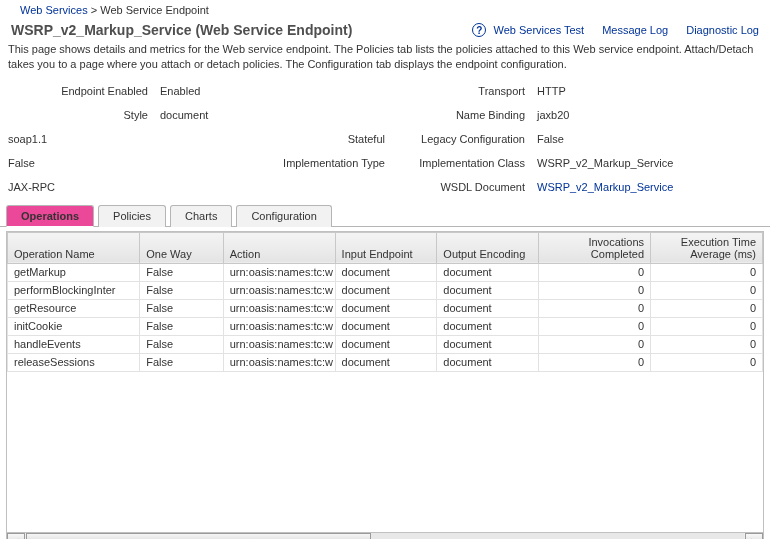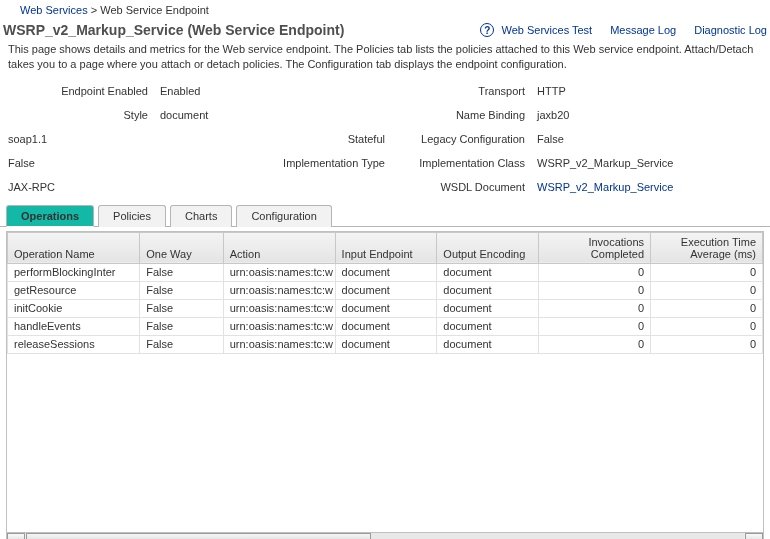--- a/index.html
+++ b/index.html
@@ -9,21 +9,21 @@
     color: #333;
     background: #fff;
     width: 770px;
     height: 539px;
     overflow: hidden;
   }
   a { color: #003399; text-decoration: none; cursor: pointer; }
   .breadcrumb { padding: 4px 20px; font-size: 11px; }
   .header-row {
     display: flex; justify-content: space-between; align-items: center;
-    padding: 2px 3px;
+    padding: 2px 11px;
   }
   h1.title { font-size: 14px; font-weight: bold; color: #4f4f4f; }
   .header-links { display: flex; gap: 18px; align-items: center; font-size: 11px; }
   .help-icon {
     display: inline-flex; width: 14px; height: 14px; border-radius: 50%;
     border: 1px solid #003399; color: #003399; font-size: 10px;
     justify-content: center; align-items: center; font-weight: bold;
     margin-right: 4px;
   }
   .desc { padding: 2px 8px 8px 8px; font-size: 11px; line-height: 1.4; }
@@ -38,21 +38,21 @@
   .tabs {
     display: flex; border-bottom: 1px solid #b5b5b5;
     padding: 0 6px;
   }
   .tab {
     padding: 4px 14px; margin-right: 4px;
     border: 1px solid #b5b5b5; border-bottom: none;
     background: #f2f2f2; border-radius: 3px 3px 0 0; cursor: pointer;
     margin-bottom: -1px;
   }
-  .tab.active { background: #14b8a6; font-weight: bold; border-bottom: 1px solid #fff; }
+  .tab.active { background: #ec4899; font-weight: bold; border-bottom: 1px solid #fff; }
   .table-wrap {
     margin: 4px 6px 0 6px; border: 1px solid #c0c0c0; height: 320px;
     display: flex; flex-direction: column;
   }
   .table-scroll { flex: 1; overflow: hidden; }
   table.data { width: 100%; border-collapse: collapse; table-layout: fixed; }
   table.data th {
     background: linear-gradient(#f4f4f4, #e4e4e4);
     border: 1px solid #c8c8c8; padding: 3px 6px; font-weight: normal;
     text-align: left; vertical-align: bottom; height: 28px;
@@ -144,20 +144,29 @@
             <th style="width: 82px;">One Way</th>
             <th style="width: 110px;">Action</th>
             <th style="width: 100px;">Input Endpoint</th>
             <th style="width: 100px;">Output Encoding</th>
             <th class="right" style="width: 110px;">Invocations Completed</th>
             <th class="right" style="width: 110px;">Execution Time Average (ms)</th>
           </tr>
         </thead>
       <tbody id="tbody">
           <tr>
+            <td>getMarkup</td>
+            <td>False</td>
+            <td>urn:oasis:names:tc:w</td>
+            <td>document</td>
+            <td>document</td>
+            <td class="right">0</td>
+            <td class="right">0</td>
+          </tr>
+          <tr>
             <td>performBlockingInter</td>
             <td>False</td>
             <td>urn:oasis:names:tc:w</td>
             <td>document</td>
             <td>document</td>
             <td class="right">0</td>
             <td class="right">0</td>
           </tr>
           <tr>
             <td>getResource</td>

